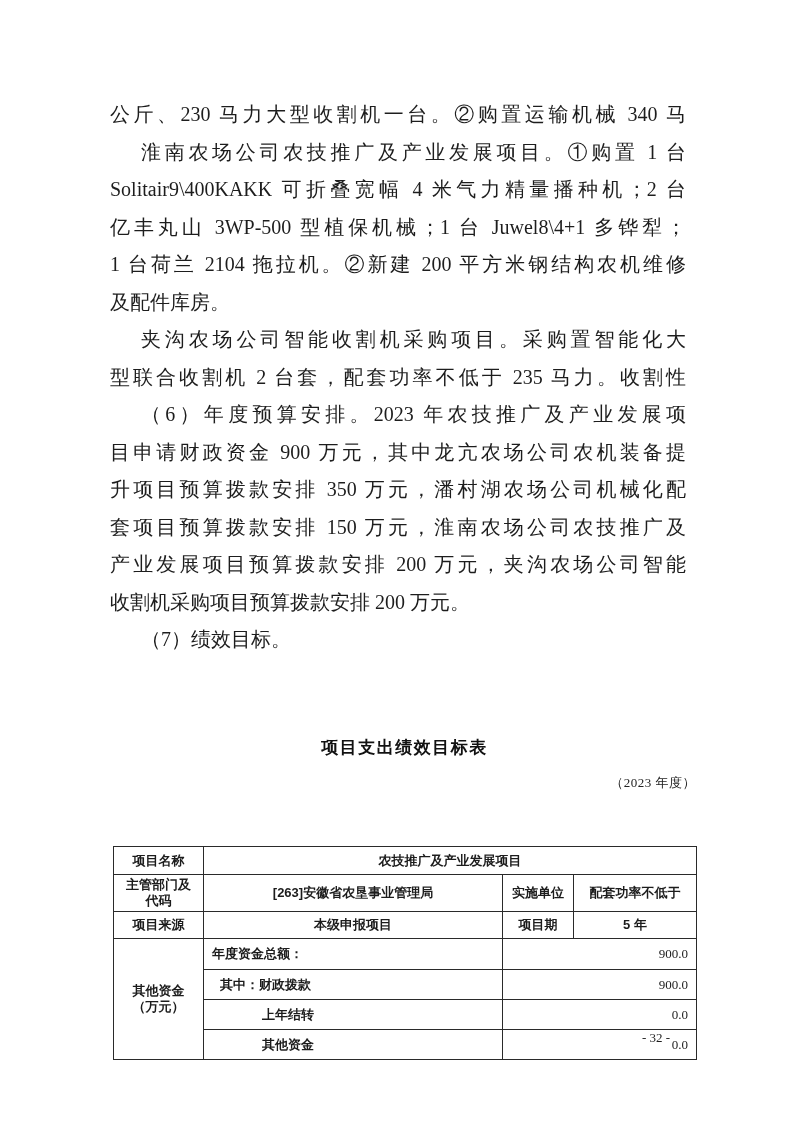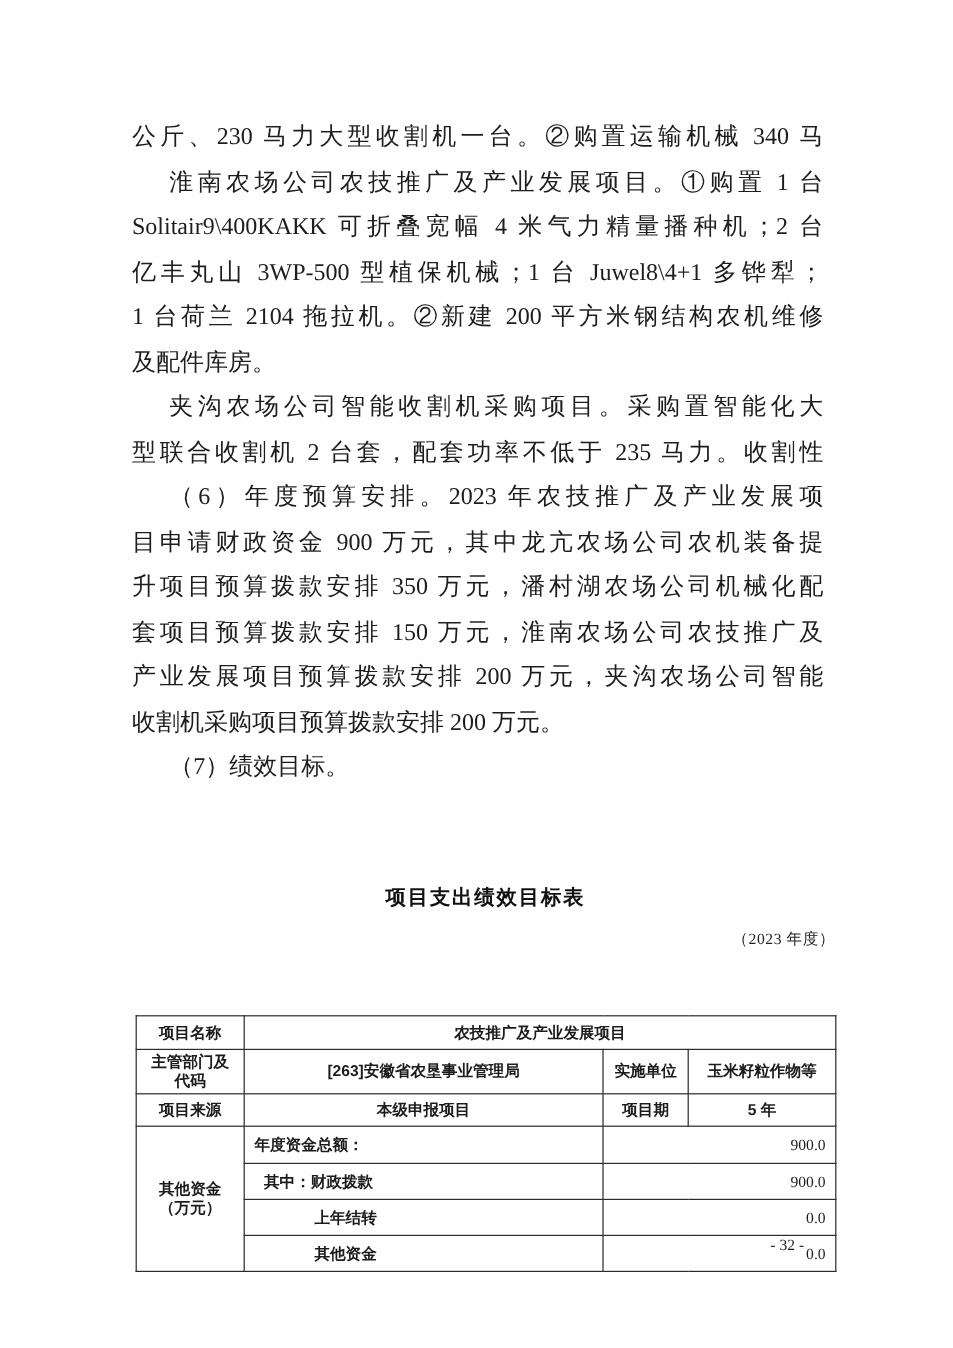--- a/index.html
+++ b/index.html
@@ -94,21 +94,21 @@
       <td>项目名称</td>
       <td colspan="3">农技推广及产业发展项目</td>
     </tr>
     <tr style="height:37px">
       <td class="two-line">
         <span>主管部门及</span>
         <span>代码</span>
       </td>
       <td>[263]安徽省农垦事业管理局</td>
       <td>实施单位</td>
-      <td>玉米籽粒作物等</td>
+      <td>配套功率不低于</td>
     </tr>
     <tr style="height:27px">
       <td>项目来源</td>
       <td>本级申报项目</td>
       <td>项目期</td>
       <td>5 年</td>
     </tr>
     <tr style="height:31px">
       <td rowspan="4" class="two-line">
         <span>其他资金</span>

